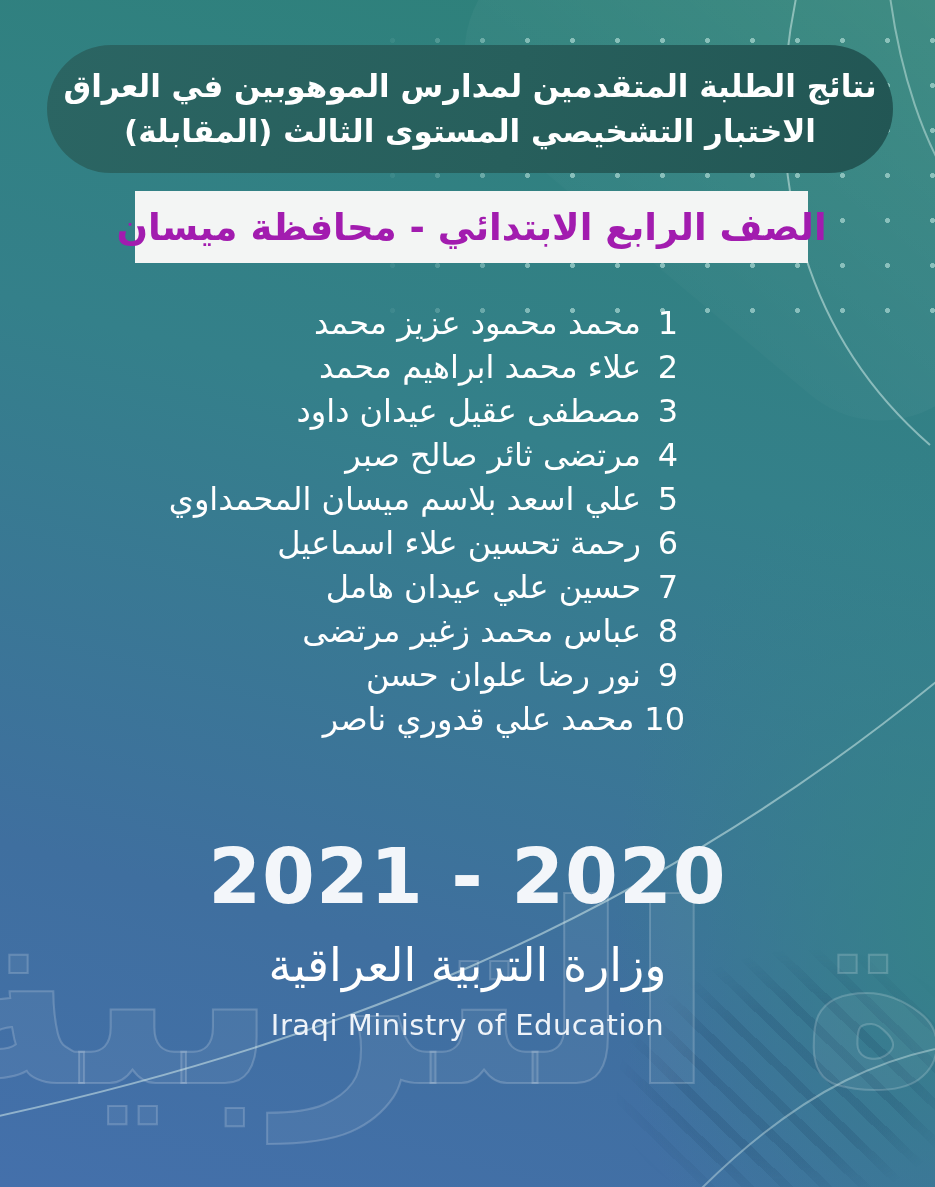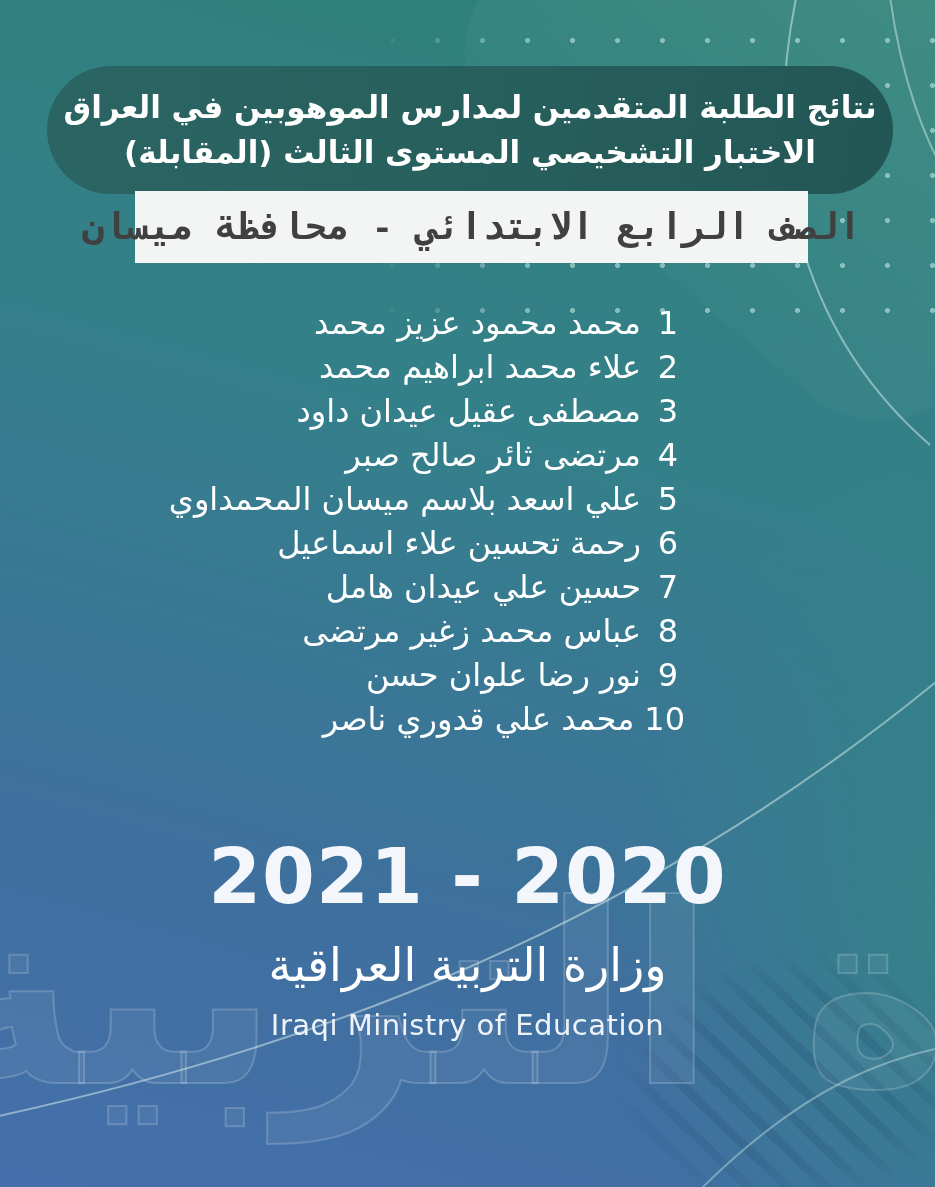--- a/index.html
+++ b/index.html
@@ -47,30 +47,29 @@
     z-index:1;
   }
 
   
   .pill{
     position:absolute;left:47px;top:45px;width:846px;height:128px;
     border-radius:64px;
     background:linear-gradient(100deg, #2b6563 0%, #275f5c 55%, #225654 100%);
     display:flex;flex-direction:column;justify-content:center;align-items:center;gap:7px;
     z-index:3;
-    margin-top:21px;
   }
   .pill .line{font-size:31px;font-weight:bold;color:#ffffff;direction:rtl;line-height:1.2;white-space:nowrap;}
 
   .subbox{
     position:absolute;left:135px;top:191px;width:673px;height:72px;
     background:#f3f5f4;display:flex;align-items:center;justify-content:center;
     z-index:3;
   }
-  .subbox .subtitle{font-size:37px;font-weight:bold;color:#404040;direction:rtl;white-space:nowrap;font-family:Liberation Mono, monospace;}
+  .subbox .subtitle{font-size:37px;font-weight:bold;color:#a21caf;direction:rtl;white-space:nowrap;}
 
   .list{position:absolute;top:301px;right:250px;direction:rtl;text-align:right;z-index:3;}
   .row{height:44px;line-height:44px;font-size:32px;color:#ffffff;white-space:nowrap;}
   .row .num{display:inline-block;min-width:34px;text-align:center;margin-left:10px;}
 
   .year{
     position:absolute;top:832px;left:0;width:935px;text-align:center;
     font-size:76px;font-weight:bold;color:#f3f6fa;letter-spacing:1px;direction:ltr;
     z-index:3;
   }

